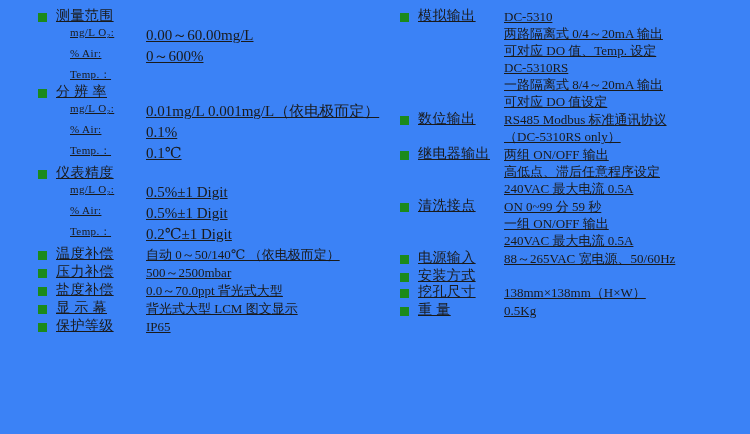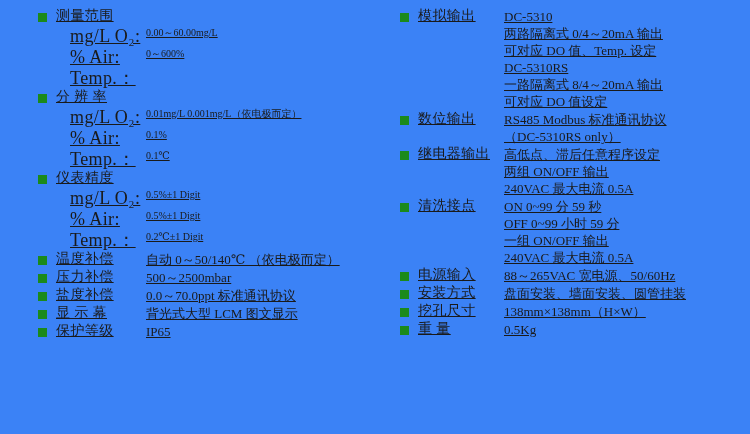--- a/index.html
+++ b/index.html
@@ -55,32 +55,32 @@
   .label {
     flex: 0 0 auto;
     font-size: 14px;
     letter-spacing: 0.4px;
     white-space: nowrap;
     padding-top: 1px;
   }
   .col-left .label { width: 90px; }
   .col-right .label { width: 86px; }
   .sub .label {
-    font-size: 18px;
+    font-size: 11px;
     padding-left: 14px;
     box-sizing: border-box;
   }
   .col-left .sub .label { width: 90px; }
   .value {
     font-size: 13px;
     white-space: nowrap;
     padding-top: 2px;
   }
   .sub .value {
-    font-size: 10px;
+    font-size: 15px;
     text-align: right;
   }
   .stack {
     display: flex;
     flex-direction: column;
   }
   .stack .value {
     margin-bottom: 2px;
   }
   .row.sub { margin-bottom: 2px; }
@@ -179,21 +179,21 @@
       <span class="bullet"></span>
       <span class="label">压力补偿</span>
       <span class="stack">
         <span class="value">500～2500mbar</span>
       </span>
     </div>
     <div class="row">
       <span class="bullet"></span>
       <span class="label">盐度补偿</span>
       <span class="stack">
-        <span class="value">0.0～70.0ppt 标准通讯协议</span>
+        <span class="value">0.0～70.0ppt 背光式大型</span>
       </span>
     </div>
     <div class="row">
       <span class="bullet"></span>
       <span class="label">显 示 幕</span>
       <span class="stack">
         <span class="value">背光式大型 LCM 图文显示</span>
       </span>
     </div>
     <div class="row">
@@ -227,50 +227,46 @@
       <span class="stack">
         <span class="value">RS485  Modbus 标准通讯协议</span>
         <span class="value">（DC-5310RS   only）</span>
       </span>
     </div>
 
     <div class="row">
       <span class="bullet"></span>
       <span class="label">继电器输出</span>
       <span class="stack">
+        <span class="value">两组 ON/OFF 输出</span>
         <span class="value">高低点、滞后任意程序设定</span>
-        <span class="value">两组 ON/OFF 输出</span>
         <span class="value">240VAC 最大电流 0.5A</span>
       </span>
     </div>
 
     <div class="row">
       <span class="bullet"></span>
       <span class="label">清洗接点</span>
       <span class="stack">
         <span class="value">ON 0~99 分 59 秒</span>
-        <span class="value">OFF 0~99 小时 59 分</span>
         <span class="value">一组 ON/OFF 输出</span>
         <span class="value">240VAC 最大电流 0.5A</span>
       </span>
     </div>
 
     <div class="row">
       <span class="bullet"></span>
       <span class="label">电源输入</span>
       <span class="stack">
         <span class="value">88～265VAC 宽电源、50/60Hz</span>
       </span>
     </div>
     <div class="row">
       <span class="bullet"></span>
       <span class="label">安装方式</span>
-      <span class="stack">
-        <span class="value">盘面安装、墙面安装、圆管挂装</span>
-      </span>
     </div>
     <div class="row">
       <span class="bullet"></span>
       <span class="label">挖孔尺寸</span>
       <span class="stack">
         <span class="value">138mm×138mm（H×W）</span>
       </span>
     </div>
     <div class="row">
       <span class="bullet"></span>

